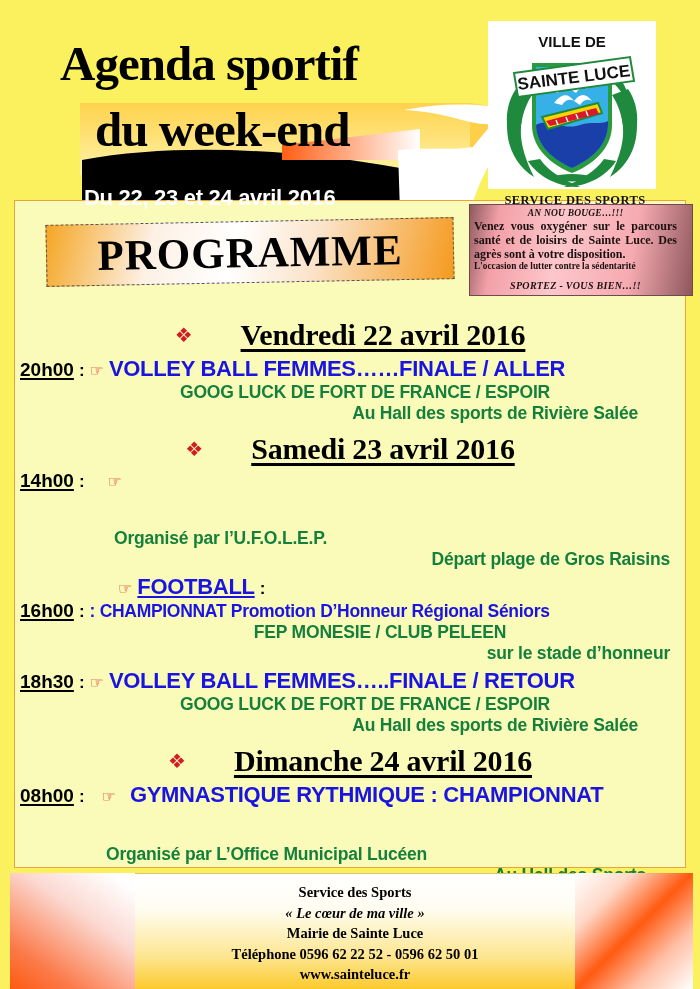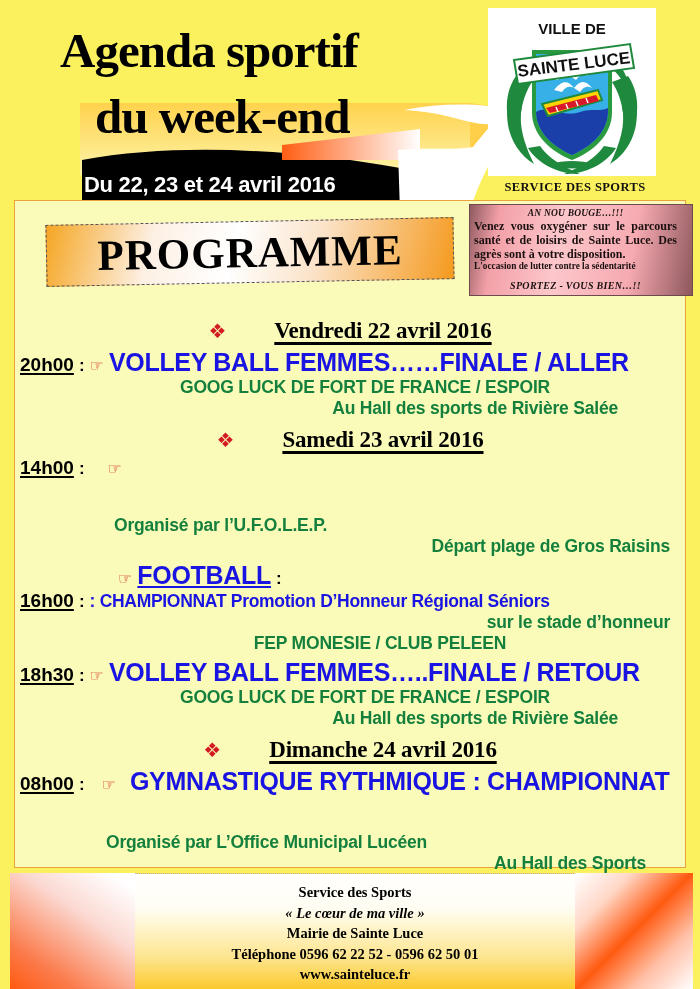--- a/index.html
+++ b/index.html
@@ -4,21 +4,21 @@
 <title>Agenda sportif du week-end</title>
 <style>
   html,body{margin:0;padding:0;}
   body{
     width:700px;height:989px;overflow:hidden;position:relative;
     background:#fbf15e;
     font-family:"Liberation Sans",sans-serif;
   }
 
   
-  .header{position:absolute;left:0;top:0;width:700px;height:152px;z-index:5;}
+  .header{position:absolute;left:0;top:13px;width:700px;height:152px;z-index:5;}
 
   .logo-box{
     position:absolute;left:488px;top:8px;width:168px;height:168px;
     background:#ffffff;overflow:hidden;
   }
   .logo-box svg{display:block;}
   .service-sports{
     position:absolute;left:470px;top:180px;width:210px;text-align:center;
     font-family:"Liberation Serif",serif;font-weight:bold;font-size:12.5px;
     letter-spacing:.4px;color:#111;
@@ -80,45 +80,45 @@
 
   
   .body-area{position:absolute;left:14px;top:310px;width:672px;z-index:6;}
 
   .day-head{
     display:flex;align-items:center;justify-content:center;
     margin:8px 0 4px 0;gap:48px;
   }
   .day-diamond{color:#d31b22;font-size:20px;line-height:1;}
   .day-title{
-    font-family:"Liberation Serif",serif;font-weight:bold;font-size:23px;
+    font-family:"Liberation Serif",serif;font-weight:bold;font-size:30px;
     color:#000;text-decoration:underline;text-underline-offset:4px;
     text-decoration-thickness:2.5px;letter-spacing:-.2px;
   }
 
   .ev{margin:0 0 4px 0;}
   .ev-line1{display:flex;align-items:baseline;}
   .ev-time{
     font-family:"Liberation Sans",sans-serif;font-weight:bold;font-size:19px;color:#000;
     text-decoration:underline;text-decoration-thickness:2px;text-underline-offset:2px;
     margin-left:6px;white-space:nowrap;
   }
   .ev-colon{font-size:17px;font-weight:bold;color:#000;margin:0 5px;}
   .hand{color:#d0121b;font-size:16px;margin-right:5px;line-height:1;}
   .ev-name{
-    font-family:"Liberation Sans",sans-serif;font-weight:bold;font-size:25px;
+    font-family:"Liberation Sans",sans-serif;font-weight:bold;font-size:22px;
     color:#1a14e2;letter-spacing:-.3px;white-space:nowrap;
   }
   .ev-name.ul{text-decoration:underline;text-decoration-thickness:2px;text-underline-offset:2px;}
   .ev-sub{
     font-family:"Liberation Sans",sans-serif;font-weight:bold;font-size:17.5px;color:#15803d;
     letter-spacing:-.2px;
   }
   .r1{text-align:center;padding-left:30px;}
-  .r2{text-align:right;padding-right:68px;}
+  .r2{text-align:right;padding-right:48px;}
   .r3{text-align:right;padding-right:16px;}
   .r4{padding-left:100px;margin-top:36px;}
   .r5{text-align:center;padding-left:60px;}
 
   .fb-head{display:flex;align-items:baseline;padding-left:104px;margin-top:2px;}
 
   
   .footer{position:absolute;left:0;top:868px;width:700px;height:121px;z-index:7;}
   .f-left{
     position:absolute;left:10px;top:5px;width:125px;height:116px;
@@ -265,22 +265,22 @@
     <div class="fb-head">
       <span class="hand">☞</span>
       <span class="ev-name ul">FOOTBALL</span>
       <span class="ev-colon">:</span>
     </div>
     <div class="ev-line1">
       <span class="ev-time">16h00</span>
       <span class="ev-colon">:</span>
       <span class="ev-name" style="font-size:17.5px">: CHAMPIONNAT Promotion D’Honneur Régional Séniors</span>
     </div>
+    <div class="ev-sub r5">FEP MONESIE / CLUB PELEEN</div>
     <div class="ev-sub r3">sur le stade d’honneur</div>
-    <div class="ev-sub r5">FEP MONESIE / CLUB PELEEN</div>
   </div>
 
   <div class="ev">
     <div class="ev-line1">
       <span class="ev-time">18h30</span>
       <span class="ev-colon">:</span>
       <span class="hand">☞</span>
       <span class="ev-name">VOLLEY BALL FEMMES…..FINALE / RETOUR</span>
     </div>
     <div class="ev-sub r1">GOOG LUCK DE FORT DE FRANCE / ESPOIR</div>

